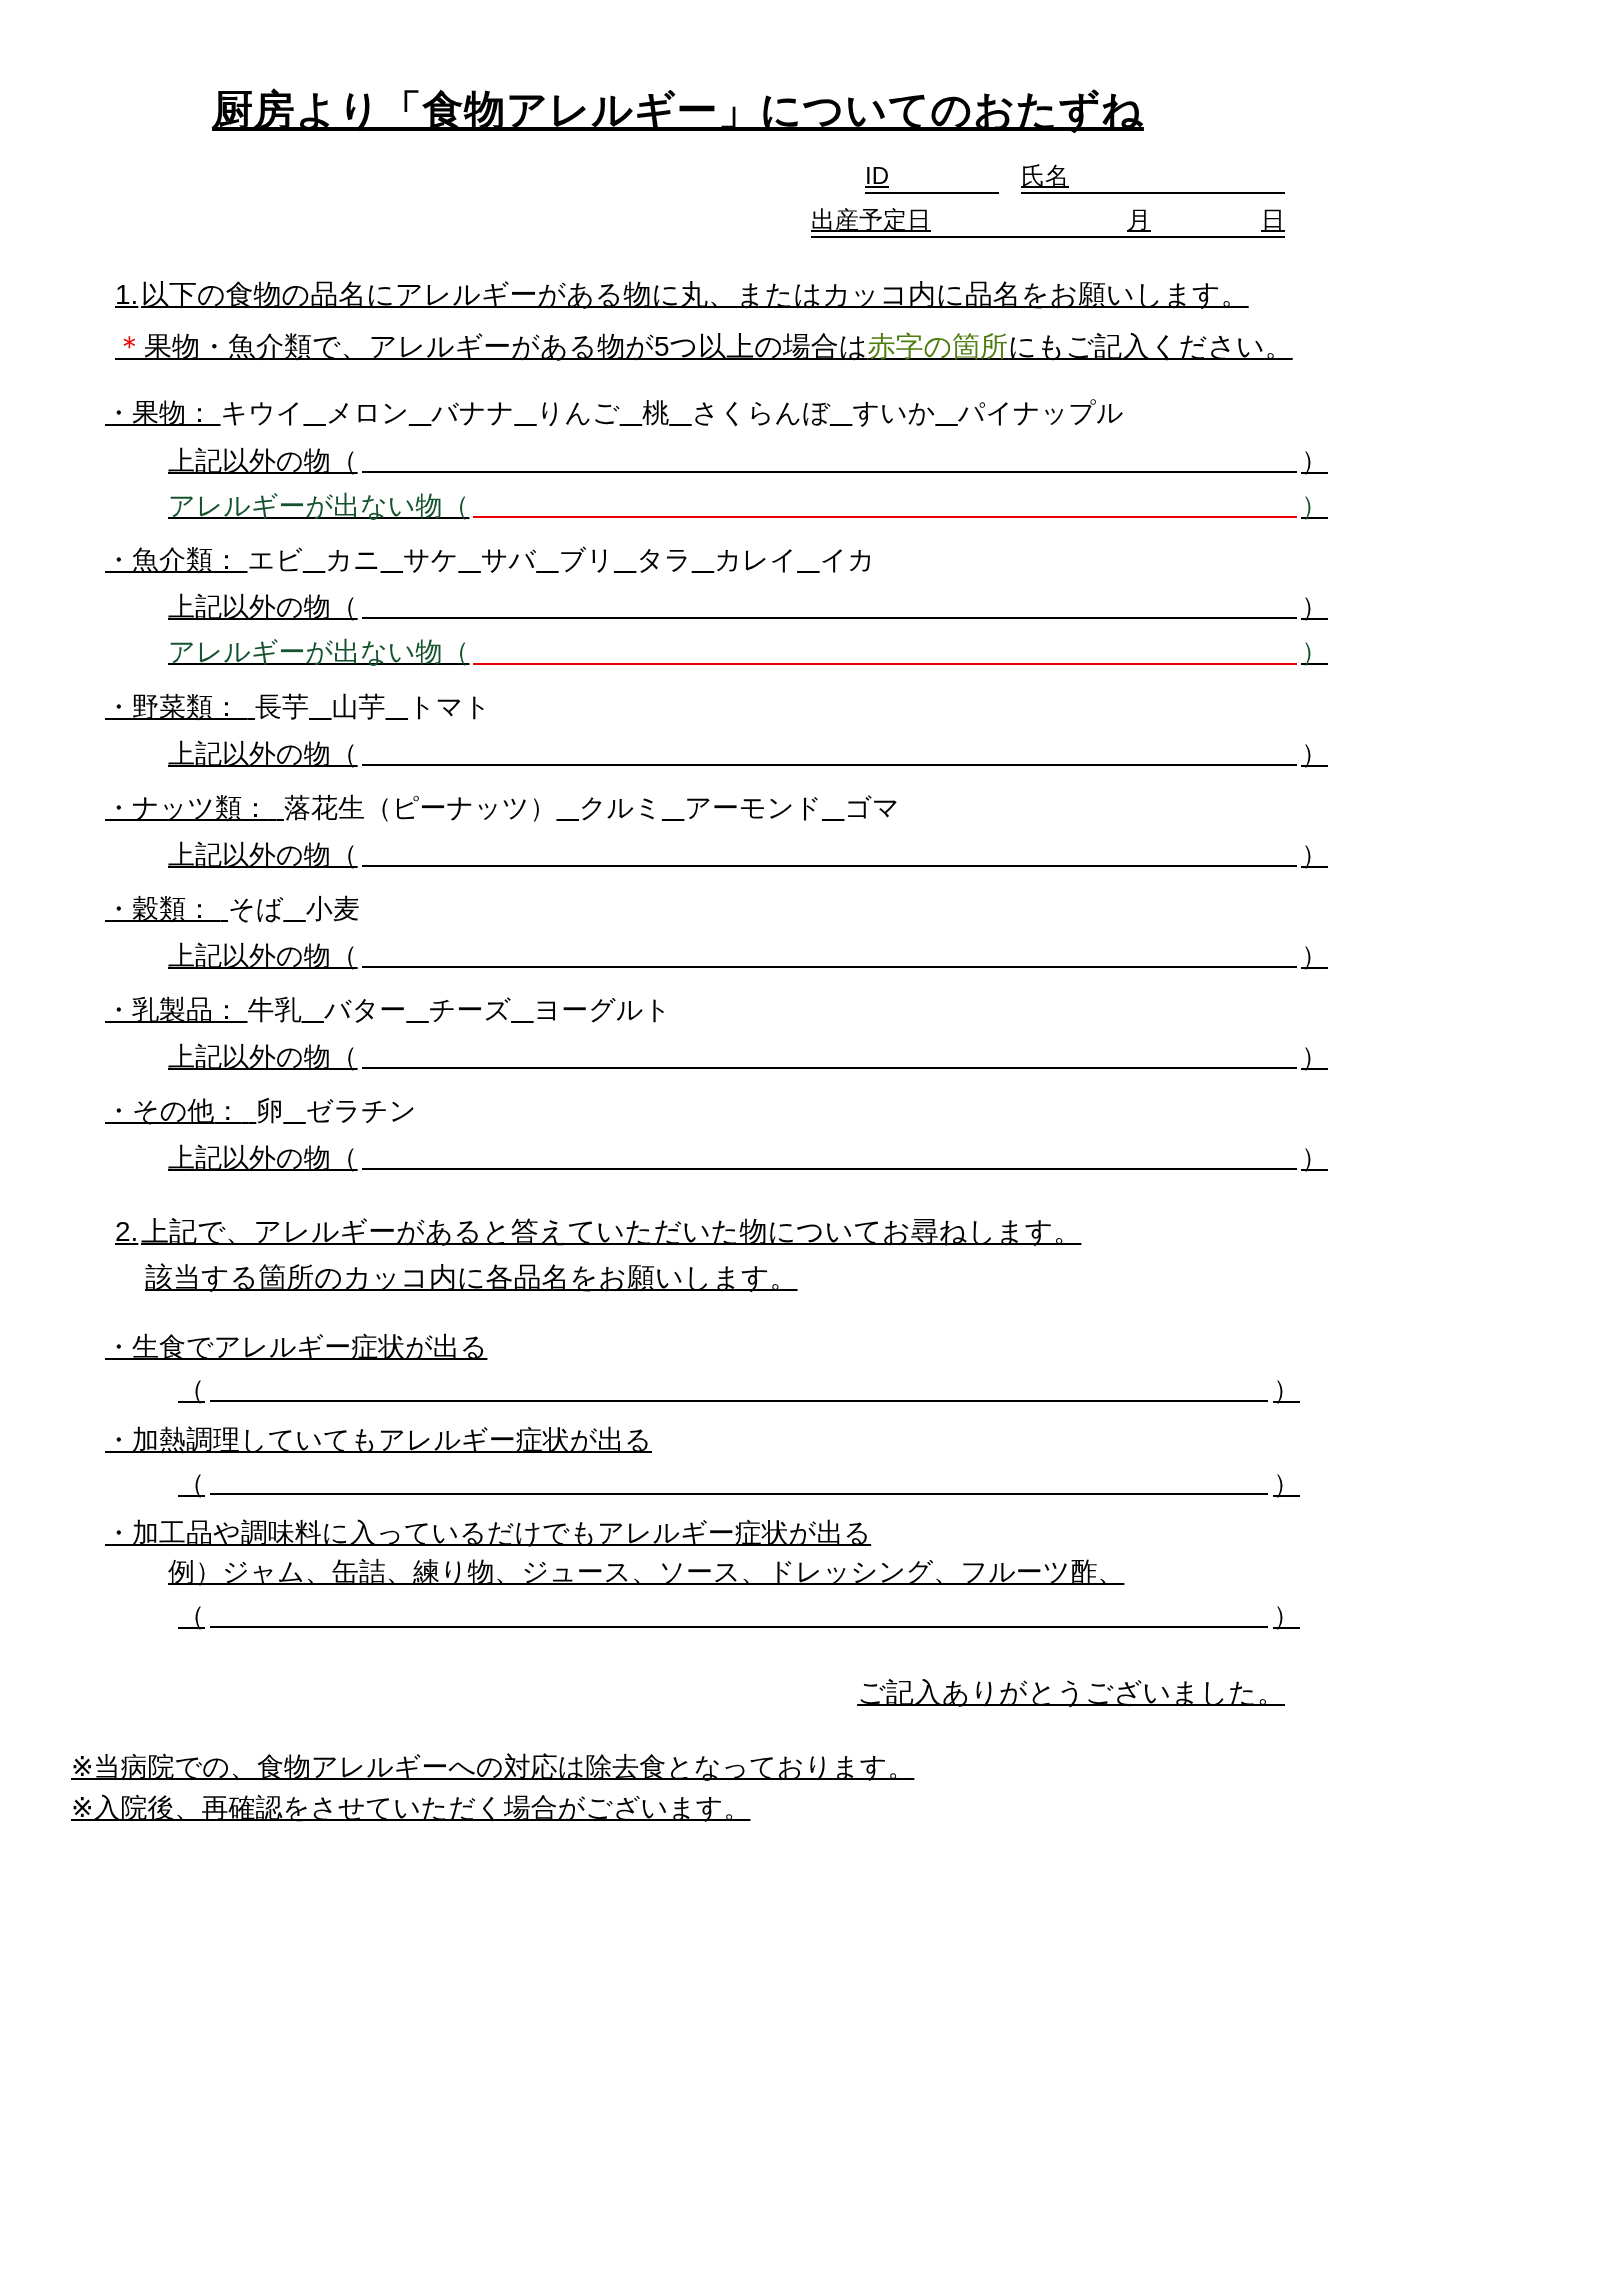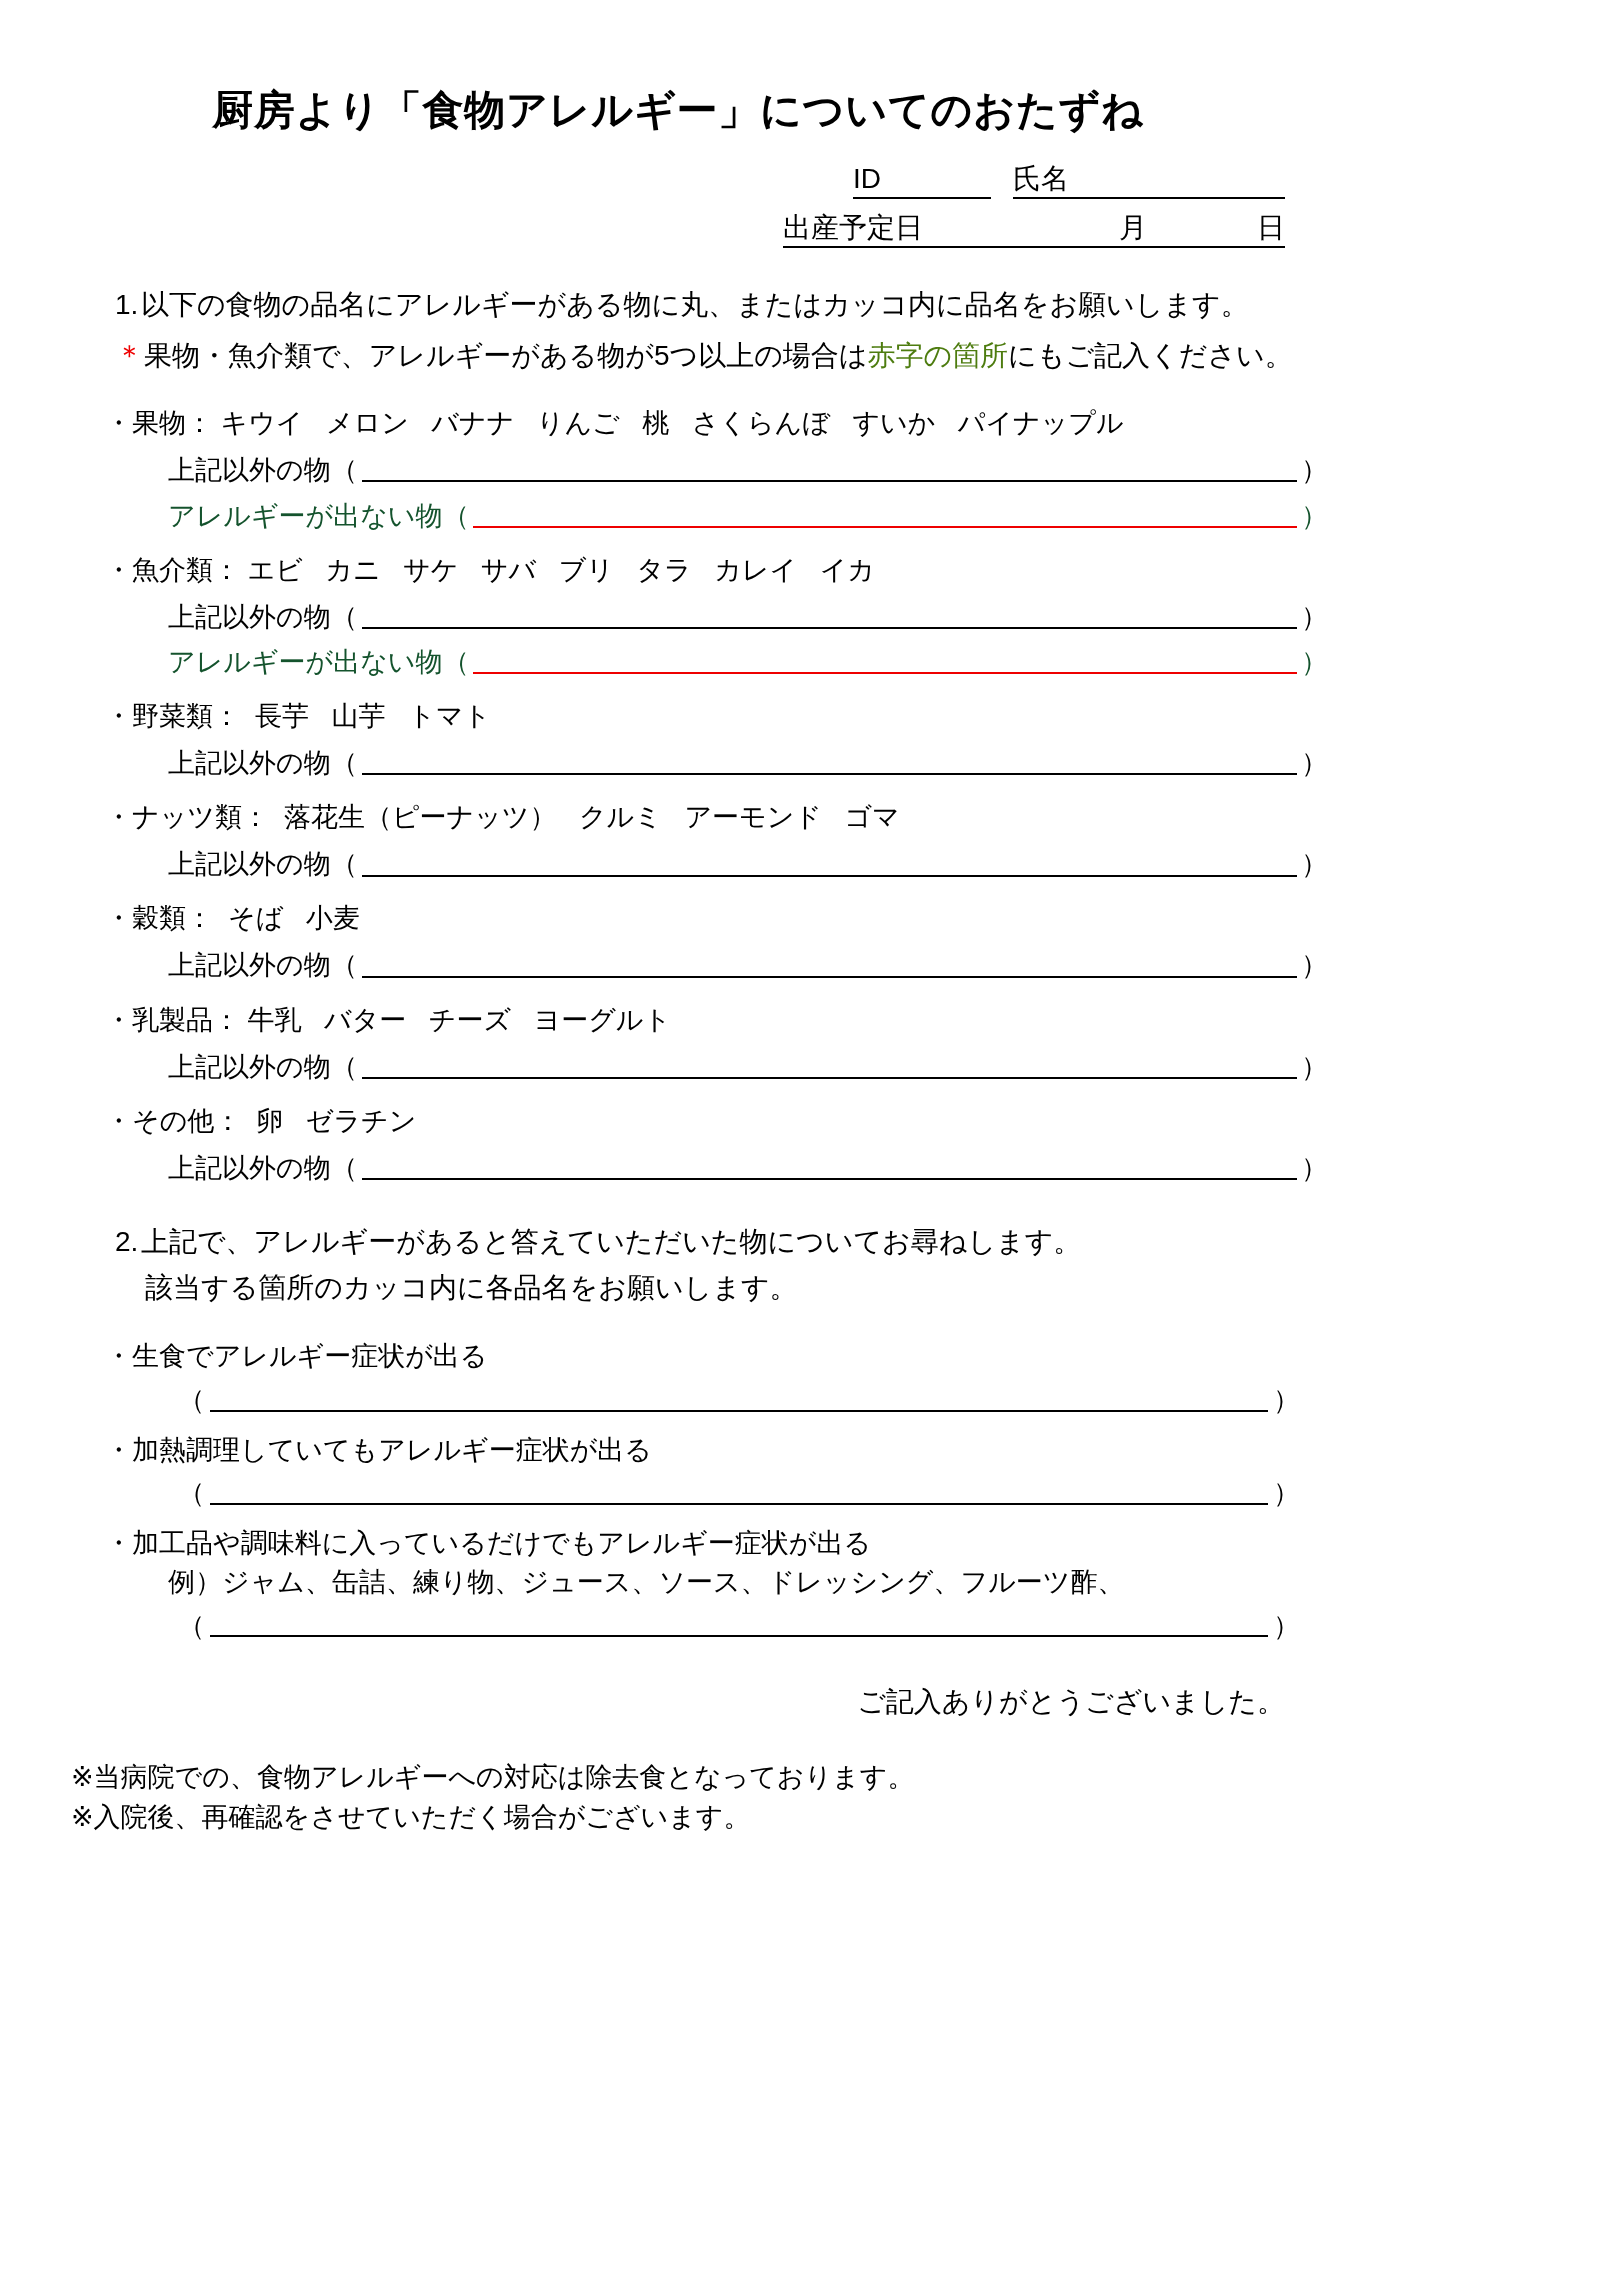--- a/index.html
+++ b/index.html
@@ -12,20 +12,21 @@
     color: #000000;
   }
   .page {
     position: relative;
     width: 1356px;
     height: 2295px;
     background: #ffffff;
     box-sizing: border-box;
     padding: 0;
     overflow: hidden;
+    text-decoration: underline;
   }
 
   
   .title {
     text-align: center;
     font-size: 41px;
     font-weight: bold;
     letter-spacing: 0.7px;
     margin: 0;
     padding-top: 88px;
@@ -34,21 +35,21 @@
 
   
   .header-block {
     margin-top: 29px;
     padding-right: 71px;
   }
   .hdr-row {
     display: flex;
     justify-content: flex-end;
     align-items: flex-end;
-    font-size: 28px;
+    font-size: 24px;
     line-height: 1.2;
   }
   .hdr-row.second { margin-top: 11.8px; }
   .fld {
     display: inline-flex;
     align-items: flex-end;
     border-bottom: 2.6px solid #000;
     padding-bottom: 1.3px;
   }
   .fld .lbl { white-space: pre; }

